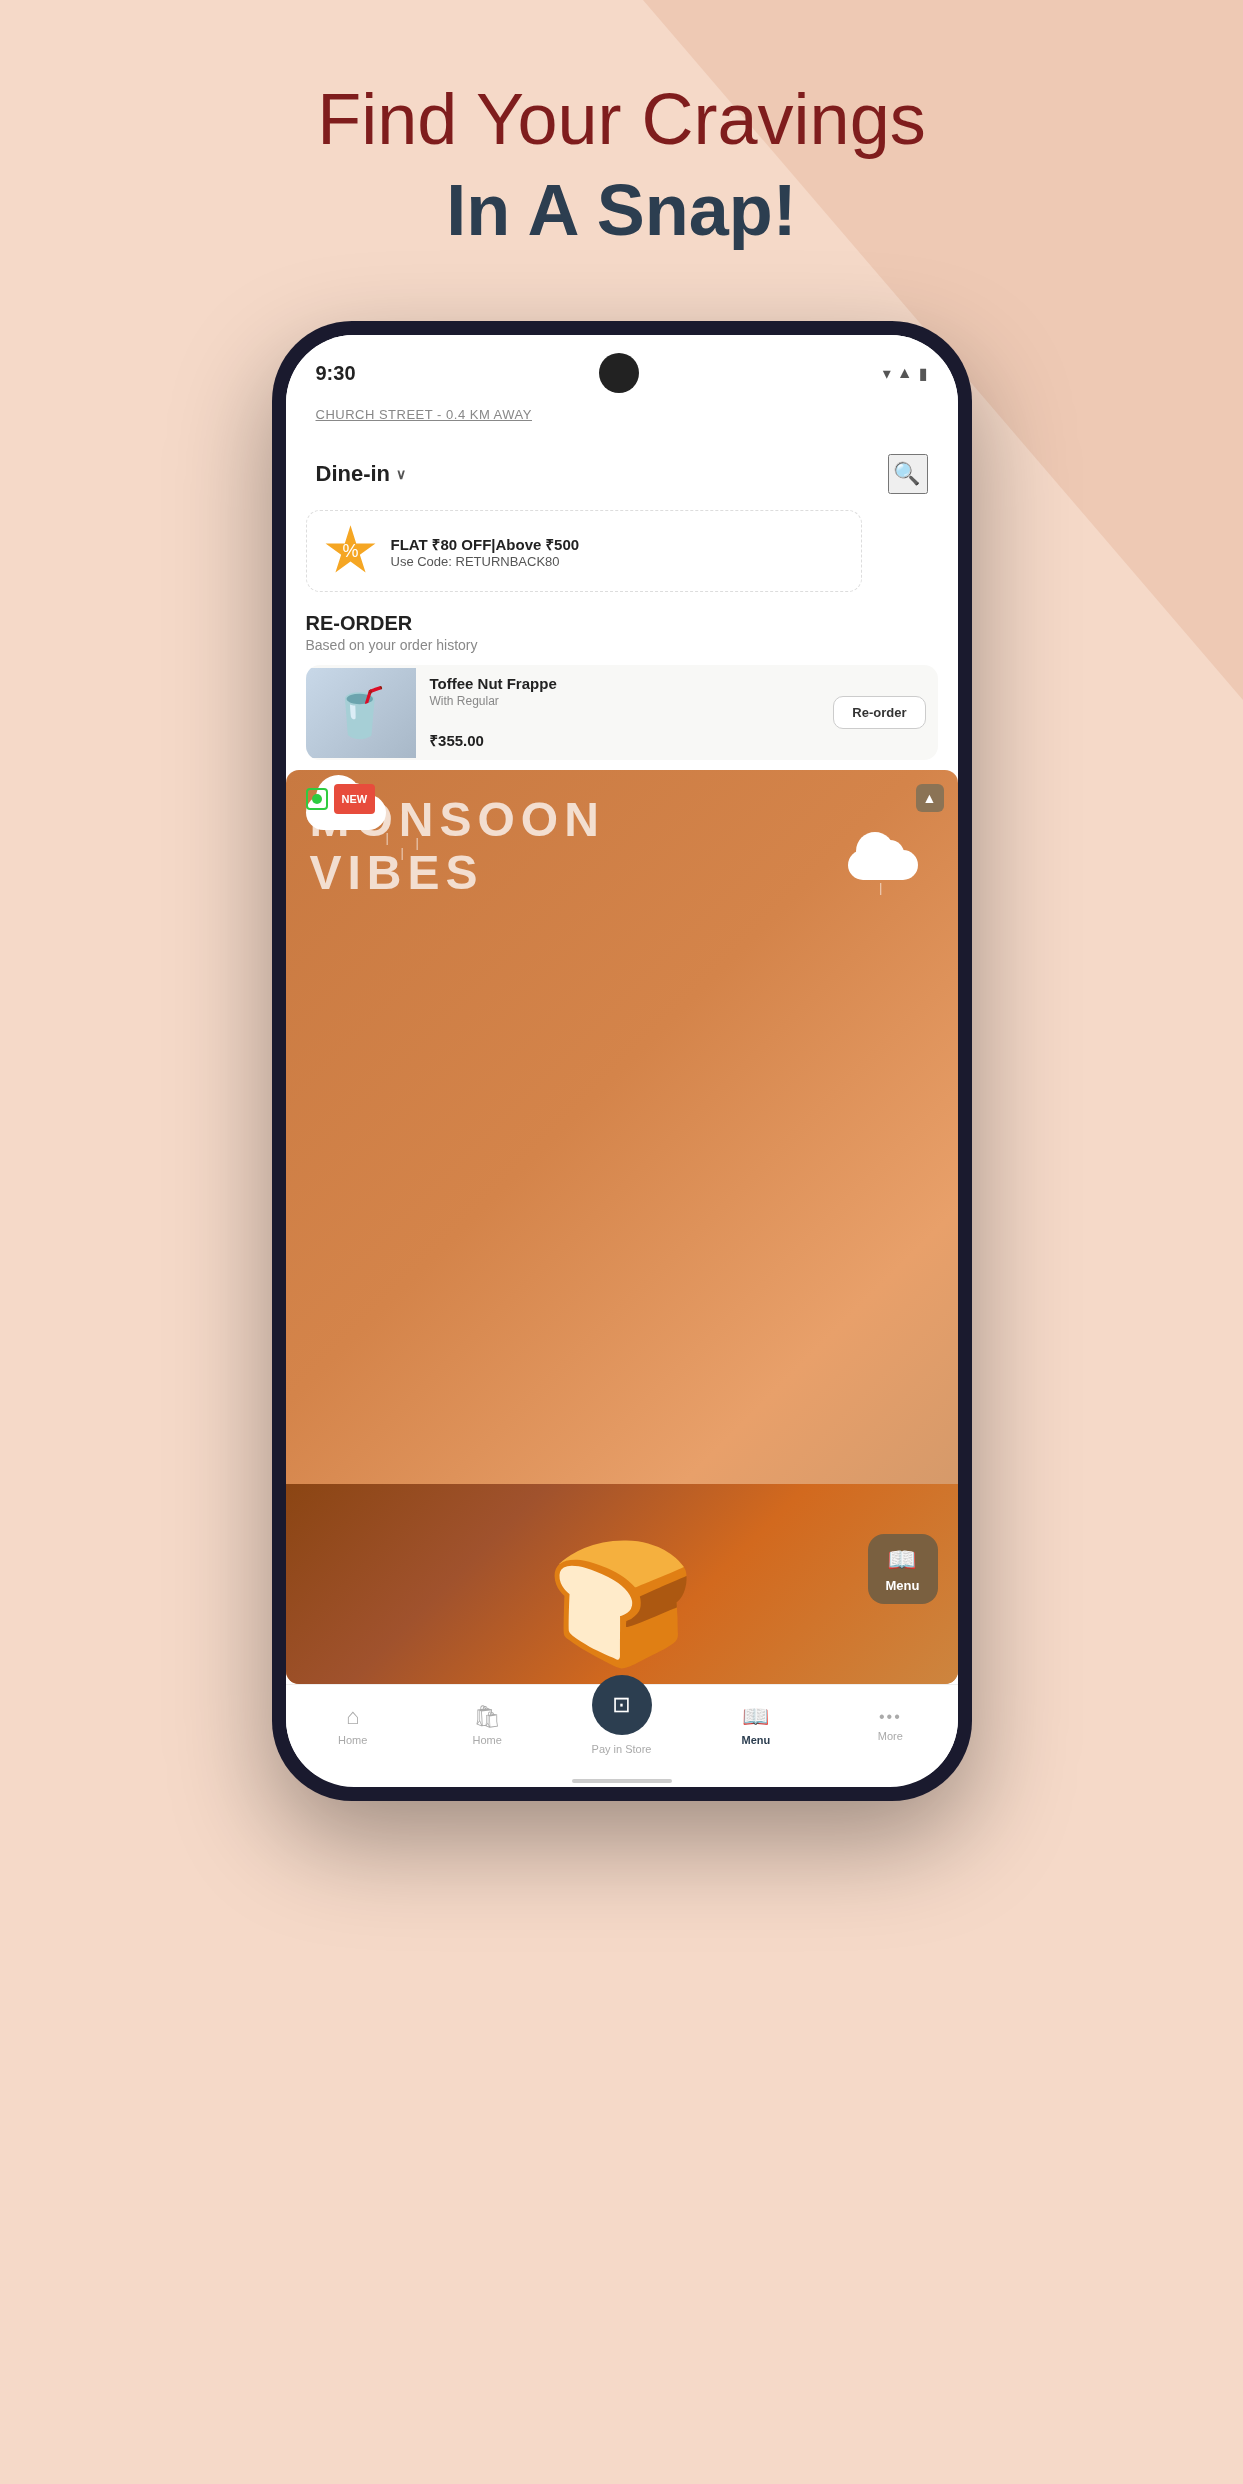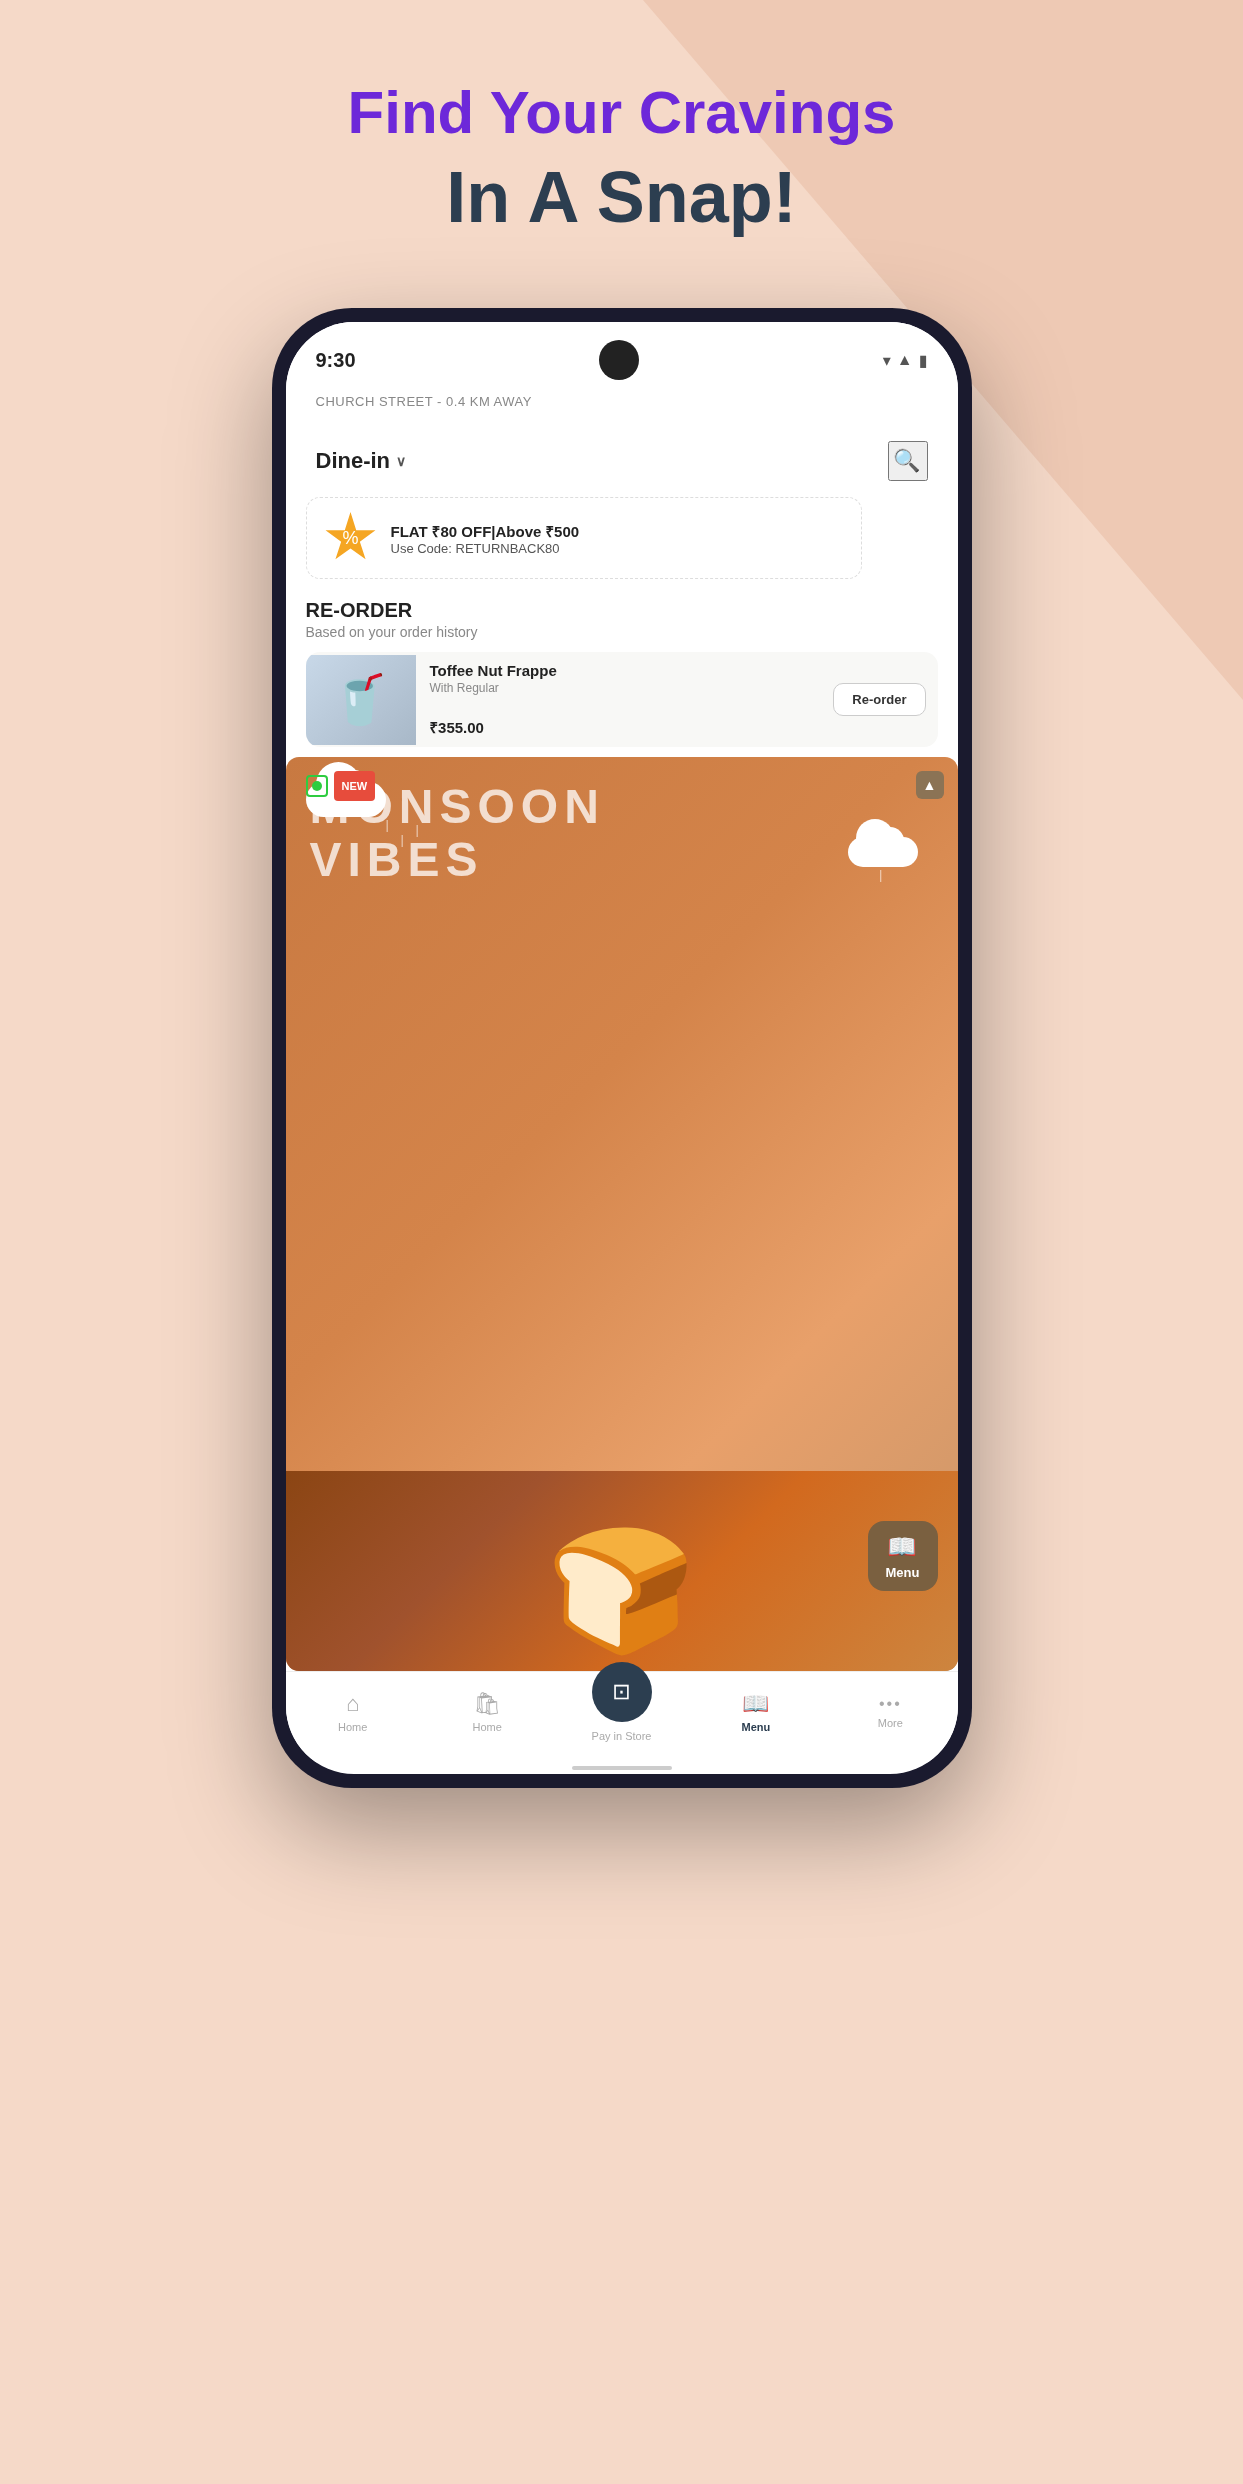--- a/index.html
+++ b/index.html
@@ -28,23 +28,23 @@
     }
 
     .header-text {
       position: relative;
       z-index: 1;
       text-align: center;
       margin-top: 80px;
     }
 
     .main-title {
-      font-size: 60px;
-      font-weight: 700;
-      color: #6d28d9;
+      font-size: 72px;
+      font-weight: 400;
+      color: #7f1d1d;
       line-height: 1.1;
     }
 
     .sub-title {
       font-size: 72px;
       font-weight: 800;
       color: #2c3e50;
       margin-top: 10px;
     }
 
@@ -112,20 +112,21 @@
       padding: 14px 30px 0;
       background: #fff;
       flex-shrink: 0;
     }
 
     .location-text {
       font-size: 13px;
       color: #888;
       letter-spacing: 0.5px;
       text-transform: uppercase;
+      text-decoration: underline;
     }
 
     .location-row {
       display: flex;
       justify-content: space-between;
       align-items: center;
       margin-top: 32px;
     }
 
     .dine-in {

